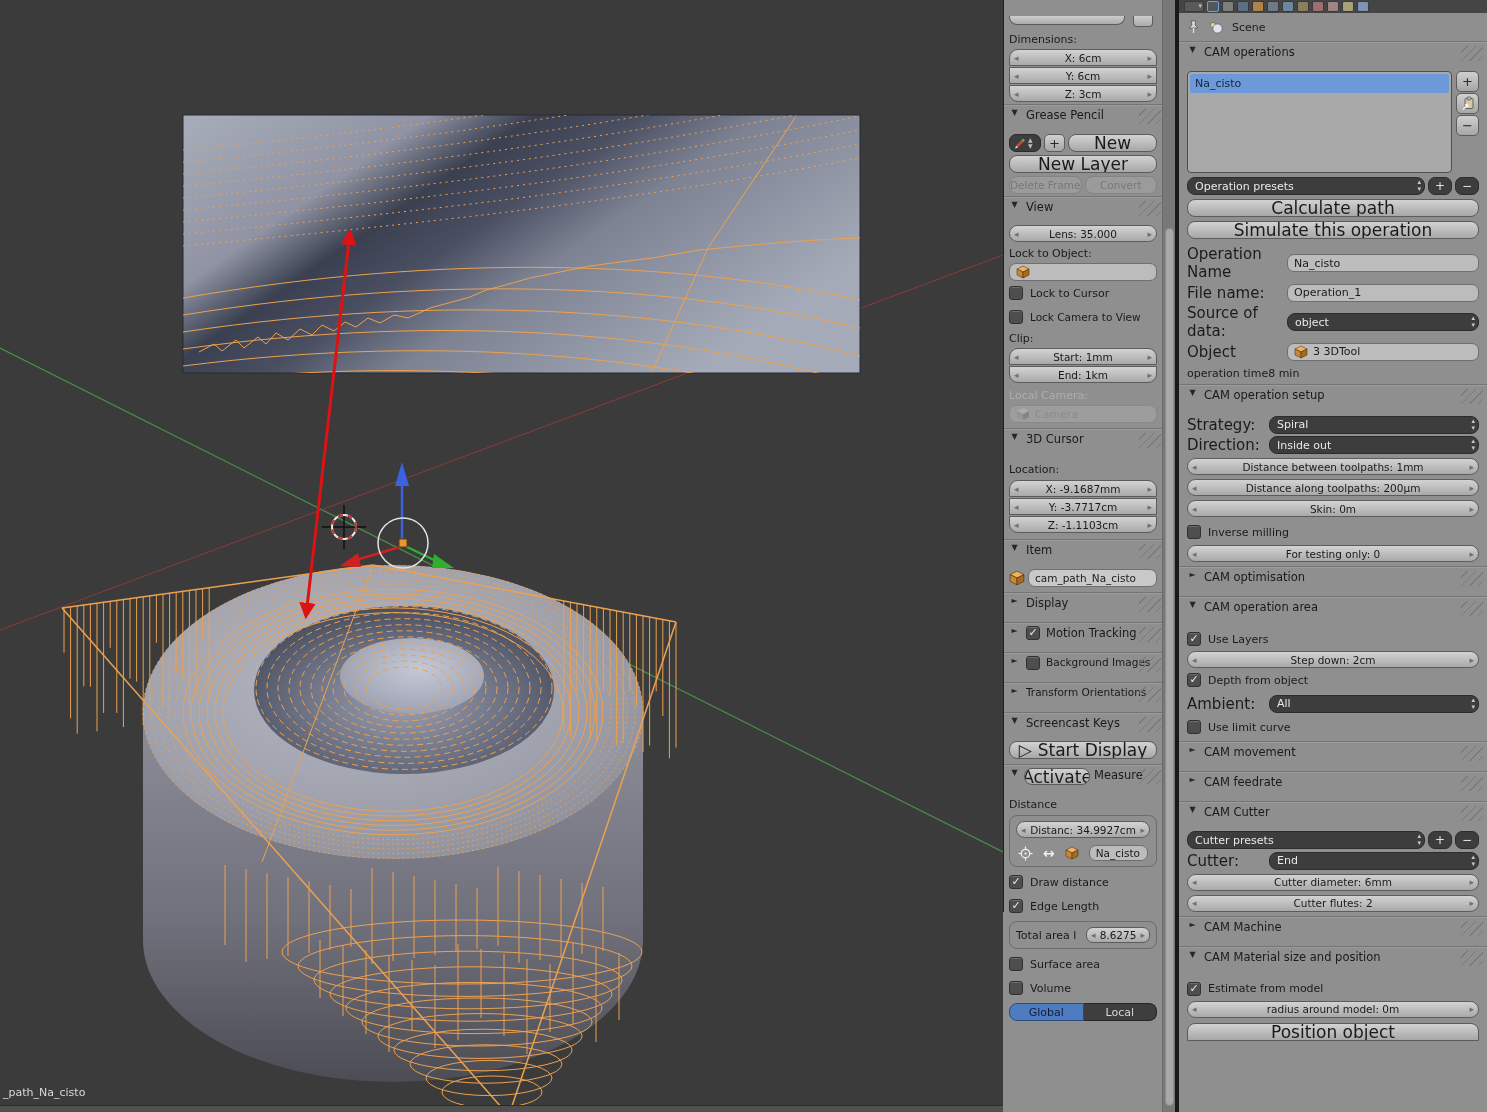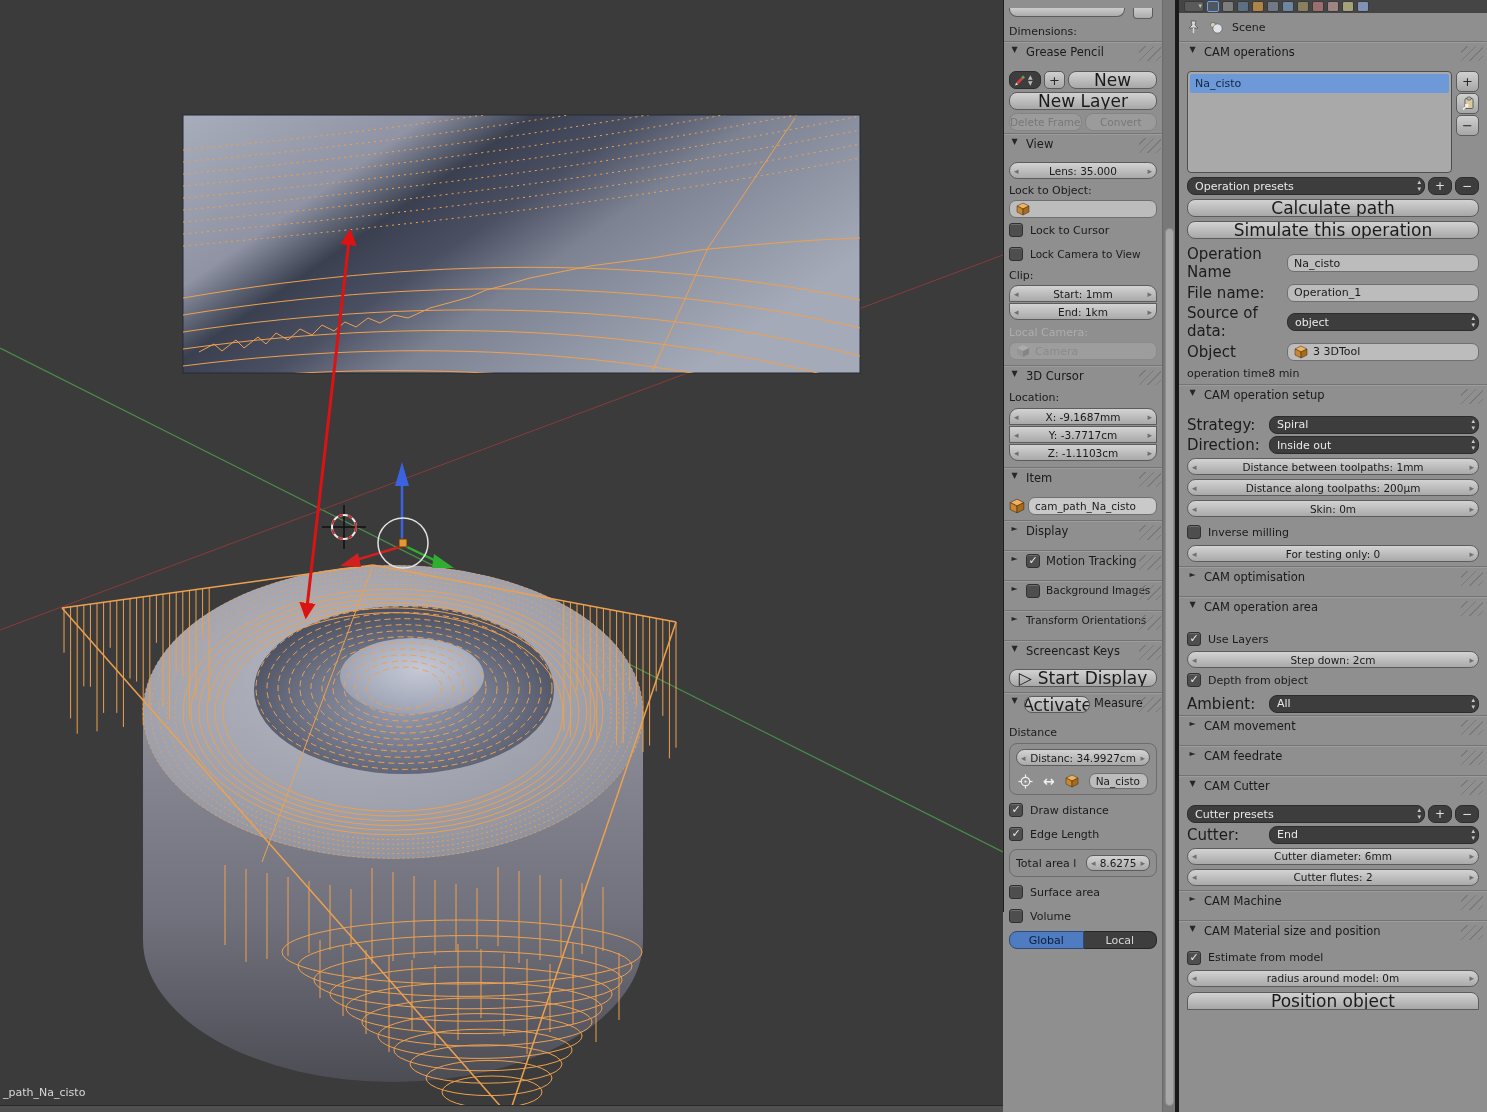--- a/index.html
+++ b/index.html
@@ -7,21 +7,21 @@
     font-family:"DejaVu Sans","Liberation Sans",sans-serif;font-size:11px;color:#1b1b1b;}
   
   #viewport{position:absolute;left:0;top:0;width:1003px;height:1112px;background:#3b3b3b;}
   #viewport svg{display:block;width:100%;height:100%}
   #vp-label{position:absolute;left:3px;bottom:13px;color:#d8d8d8;font-size:11px}
   #vp-strip{position:absolute;left:0;bottom:0;width:100%;height:7px;background:#505050;border-top:1px solid #2a2a2a}
   .tp{stroke:#eda14f;fill:none;stroke-width:1}
   .tp2{stroke:#eda14f;fill:none;stroke-width:1.5}
   
   #npanel{position:absolute;left:1003px;top:0;width:159px;height:912px;background:#8f8f8f;
-    border-left:1px solid #1f1f1f;padding:8px 5px;}
+    border-left:1px solid #1f1f1f;padding:16px 5px;}
   #np-scroll{position:absolute;left:1162px;top:0;width:13px;height:1112px;background:#787878;border-left:1px solid #6a6a6a}
   #np-thumb{position:absolute;left:2px;top:228px;width:9px;height:878px;background:#a8a8a8;border-radius:5px;border:1px solid #8d8d8d}
   #divider{position:absolute;left:1175px;top:0;width:4px;height:1112px;background:#191919}
   #props{position:absolute;left:1179px;top:0;width:308px;height:1112px;background:#8f8f8f;}
   #props-head{height:13px;background:#454545;display:flex;align-items:flex-end;gap:3px;padding:0 0 1px 5px;overflow:hidden}
   .tab{width:12px;height:11px;border-radius:2px;background:#6e6e6e;border:1px solid #3a3a3a}
   .tab.active{border-color:#6f9fe8;background:#50565e}
   .tab.wide{width:20px;background:#5a5a5a;color:#bbb;font-size:7px;text-align:right;line-height:9px;padding-right:1px}
   .t-scene{background:#7d7d7d}.t-world{background:#5d6f83}.t-object{background:#b08448}
   .t-constr{background:#707a86}.t-mod{background:#6f86a0}.t-data{background:#8a8060}
@@ -318,20 +318,25 @@
 <div id="vp-strip"></div>
 </div>
 
 <div id="npanel">
   <div class="partial">
       <div class="p-pill"></div>
       <div class="p-sq"></div>
     </div>
 
   <div class="label" style="margin:6px 0 3px">Dimensions:</div>
+  <div class="stack">
+    <div class="slider">X: 6cm</div>
+    <div class="slider">Y: 6cm</div>
+    <div class="slider">Z: 3cm</div>
+  </div>
   <div class="sep"></div>
 
   <div class="hdr">
     <span class="tri open"></span>
       <span class="hdr-label">Grease Pencil</span>
     <span class="grip"></span>
   </div>
   <div class="row" style="margin:4px 0 0">
     <div class="gp-pencil">
       <svg class="icon14" viewBox="0 0 14 14">
@@ -390,21 +395,21 @@
     </svg>
     <span>Camera</span>
   </div>
   <div class="sep" style="margin-top:5px"></div>
 
   <div class="hdr">
     <span class="tri open"></span>
       <span class="hdr-label">3D Cursor</span>
     <span class="grip"></span>
   </div>
-  <div class="label" style="margin:0 0 4px">Location:</div>
+  <div class="label" style="margin:9px 0 4px">Location:</div>
   <div class="stack">
     <div class="slider">X: -9.1687mm</div>
     <div class="slider">Y: -3.7717cm</div>
     <div class="slider">Z: -1.1103cm</div>
   </div>
   <div class="sep" style="margin-top:6px"></div>
 
   <div class="hdr">
     <span class="tri open"></span>
       <span class="hdr-label">Item</span>
@@ -668,20 +673,24 @@
     <div class="fr">
       <span class="fl" style="flex-basis:78px">Ambient:</span>
       <div class="dark fc">
         <span>All</span>
         <span class="spin">
             <i>▴</i>
             <i>▾</i>
           </span>
       </div>
     </div>
+    <div class="chk-row">
+      <span class="chk"></span>
+      <span class="label">Use limit curve</span>
+    </div>
     <div class="sep"></div>
     <div class="hdr hdr-sm">
       <span class="tri closed"></span>
         <span class="hdr-label">CAM movement</span>
       <span class="grip"></span>
     </div>
     <div class="sep"></div>
     <div class="hdr hdr-sm">
       <span class="tri closed"></span>
         <span class="hdr-label">CAM feedrate</span>
@@ -721,20 +730,20 @@
       <span class="tri closed"></span>
         <span class="hdr-label">CAM Machine</span>
       <span class="grip"></span>
     </div>
     <div class="sep"></div>
     <div class="hdr">
       <span class="tri open"></span>
         <span class="hdr-label">CAM Material size and position</span>
       <span class="grip"></span>
     </div>
-    <div class="chk-row" style="">
+    <div class="chk-row" style="margin-top:5px">
       <span class="chk on"></span>
       <span class="label">Estimate from model</span>
     </div>
     <div class="slider">radius around model: 0m</div>
     <div class="btn" style="margin-top:5px;border-radius:8px 8px 0 0">Position object</div>
   </div>
 </div>
 
 </body></html>

